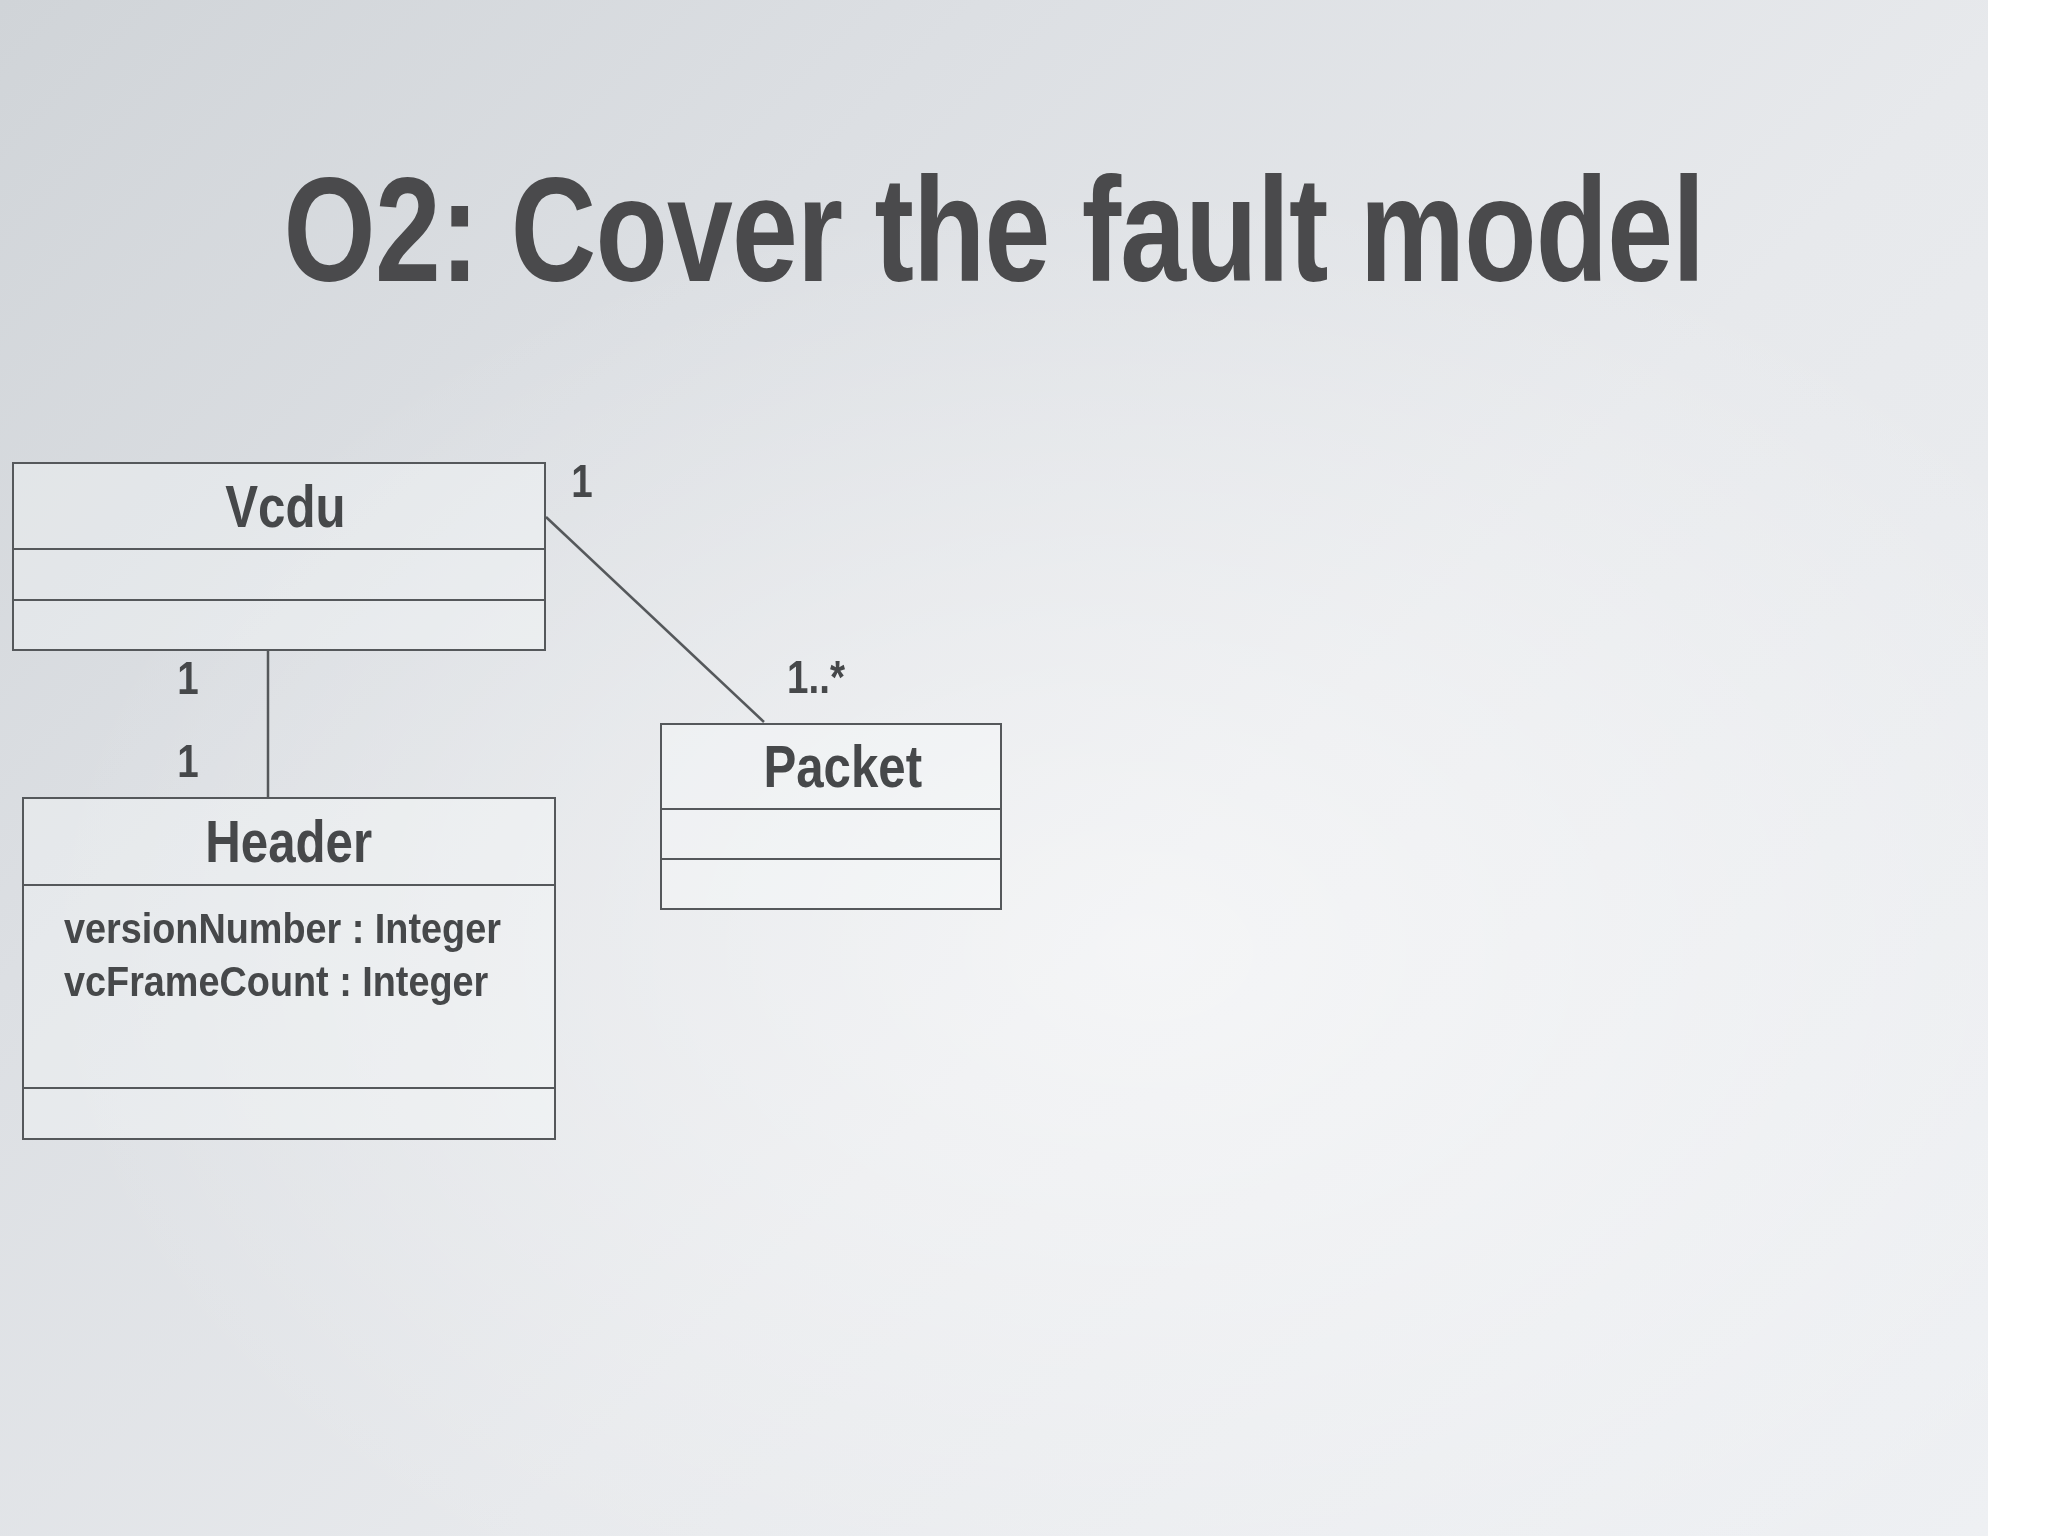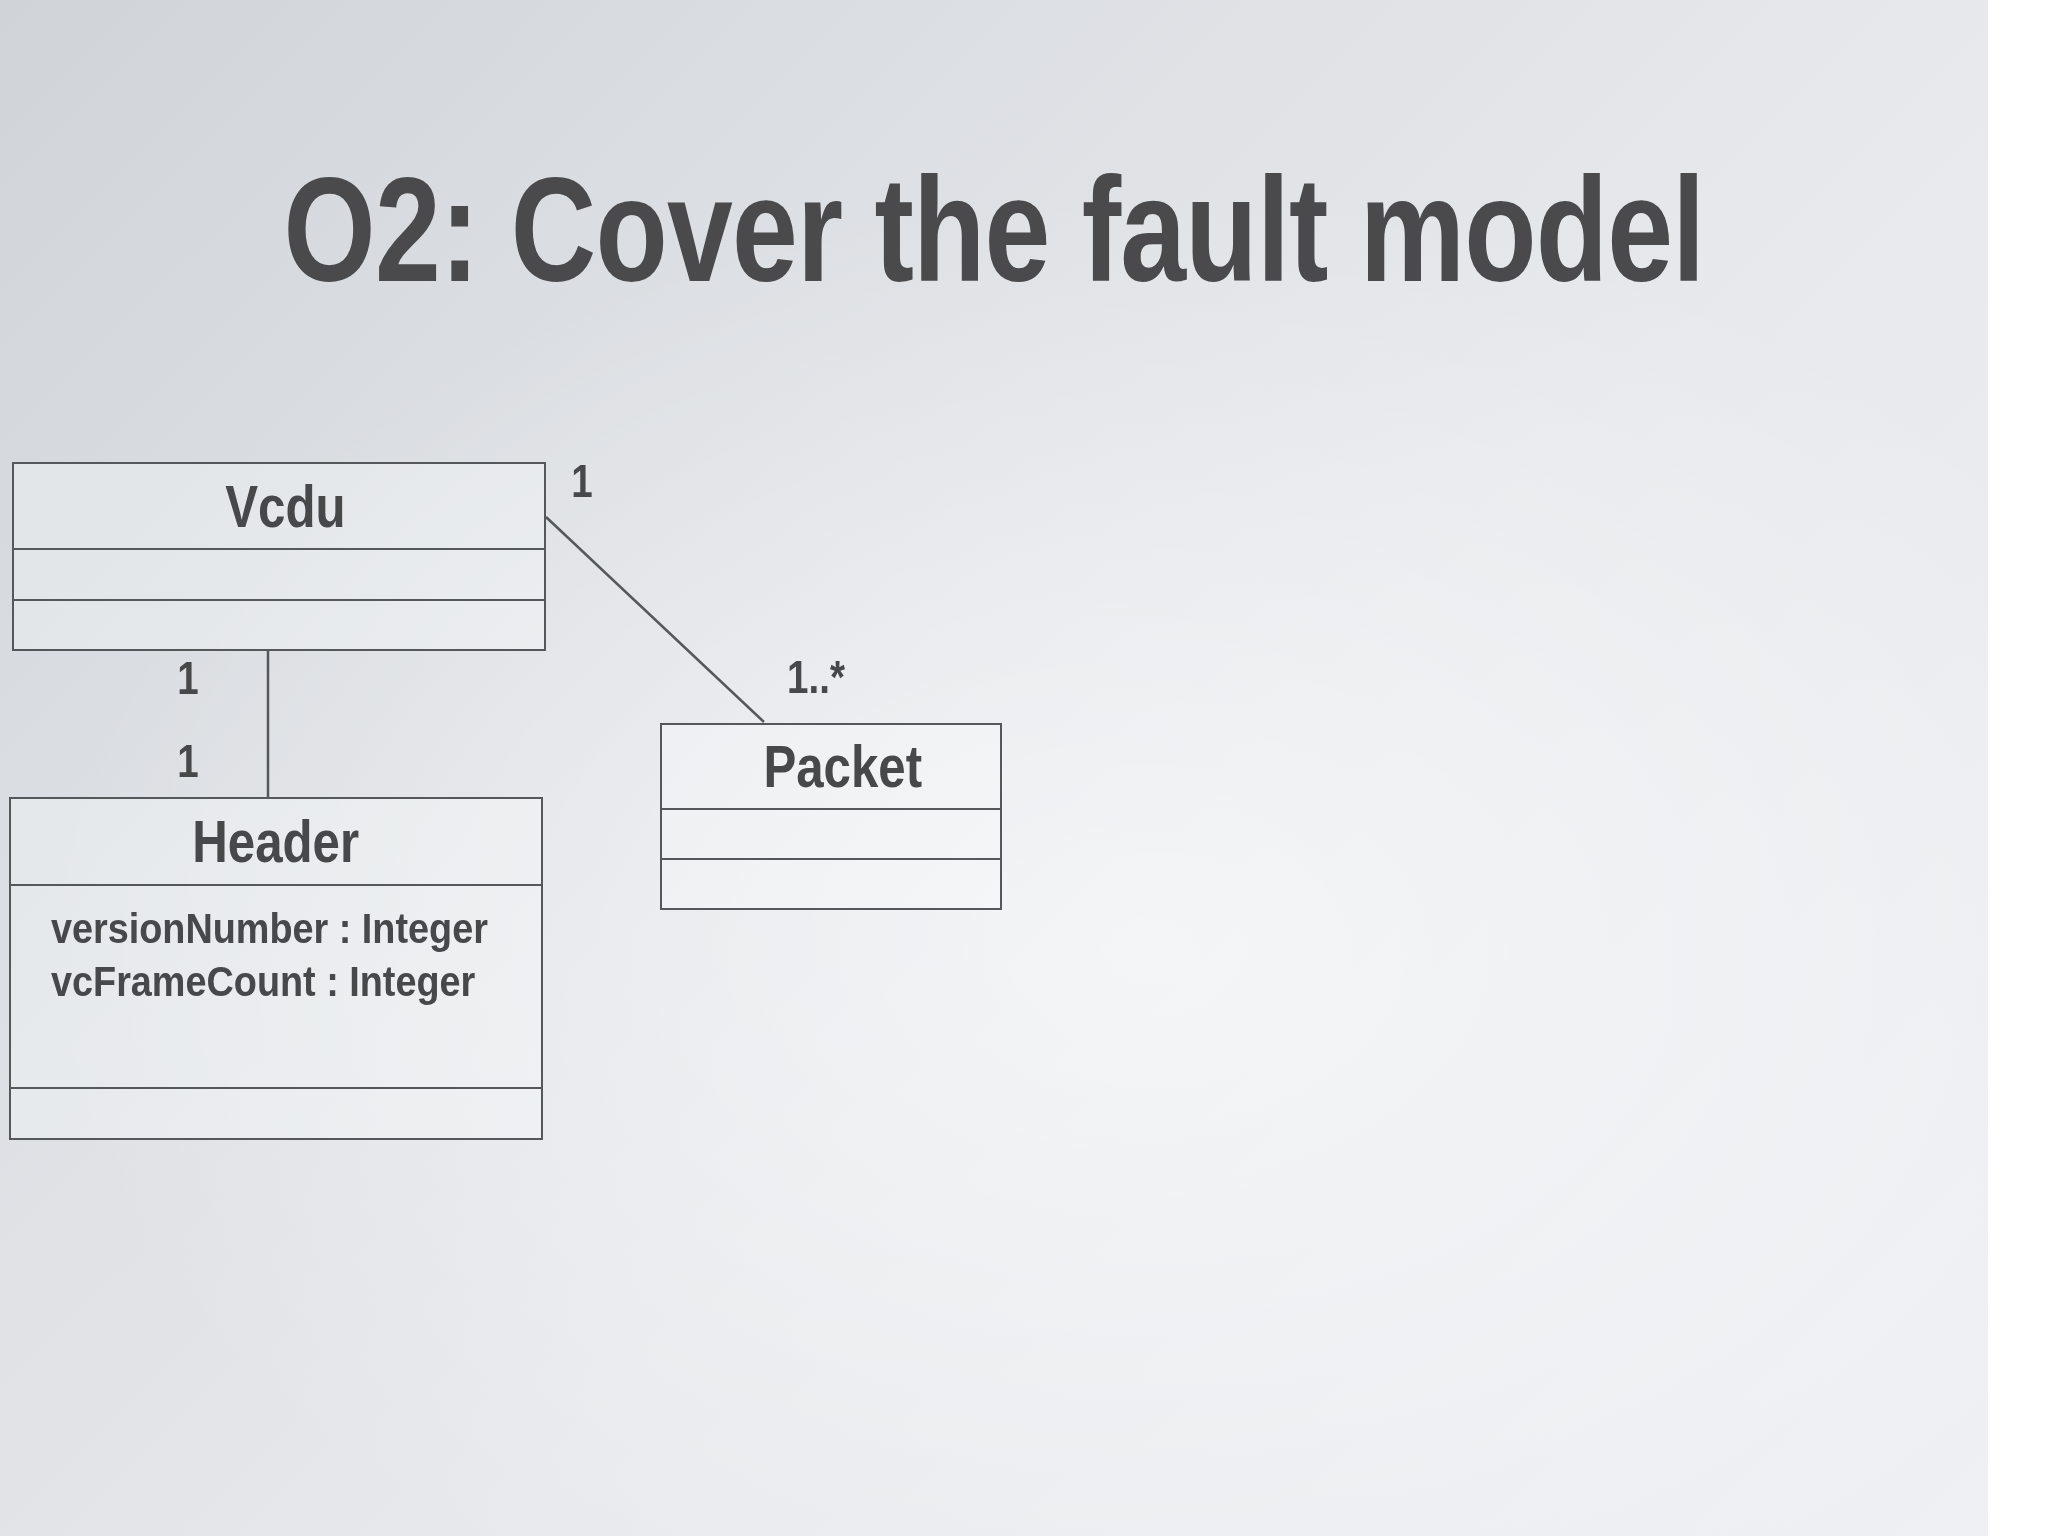--- a/index.html
+++ b/index.html
@@ -95,21 +95,21 @@
   </svg>
 
   <div class="uml-class" style="left:12px; top:462px; width:534px; height:189px;">
     <div class="uml-name" style="height:84px;padding-left:12px;">
       <span class="condensed">Vcdu</span>
     </div>
     <div class="uml-compartment" style="height:51px;"></div>
     <div class="uml-compartment" style="height:49px;"></div>
   </div>
 
-  <div class="uml-class" style="left:9px; top:797px; width:534px; height:343px;">
+  <div class="uml-class" style="left:22px; top:797px; width:534px; height:343px;">
     <div class="uml-name" style="height:85px;">
       <span class="condensed">Header</span>
     </div>
     <div class="uml-compartment uml-attrs-list" style="height:203px;">
       <div class="attr-row">
         <span>versionNumber : Integer</span>
       </div>
       <div class="attr-row">
         <span>vcFrameCount : Integer</span>
       </div>

